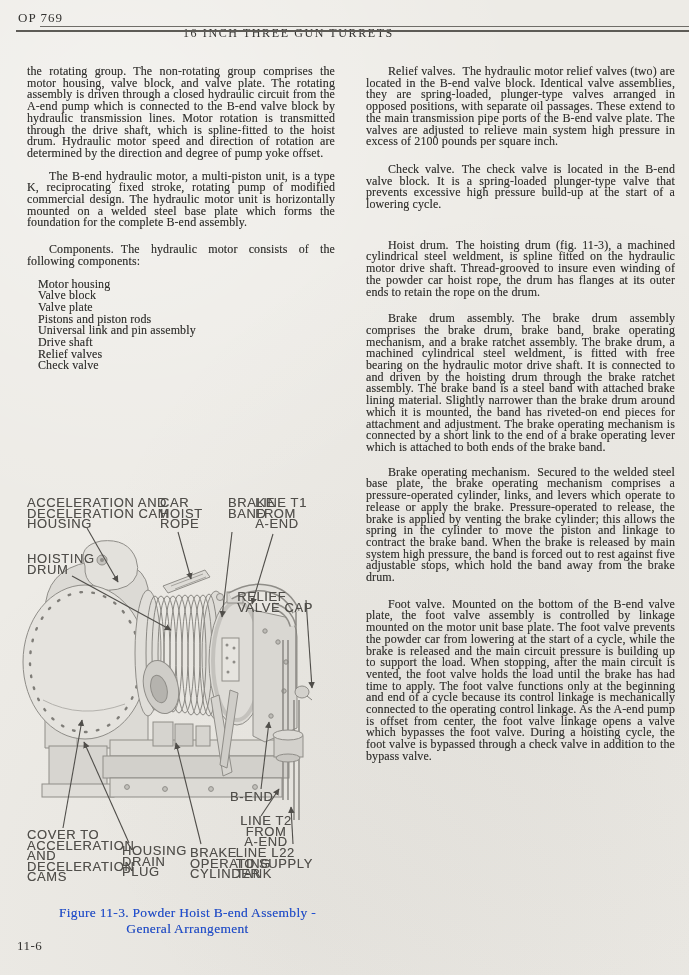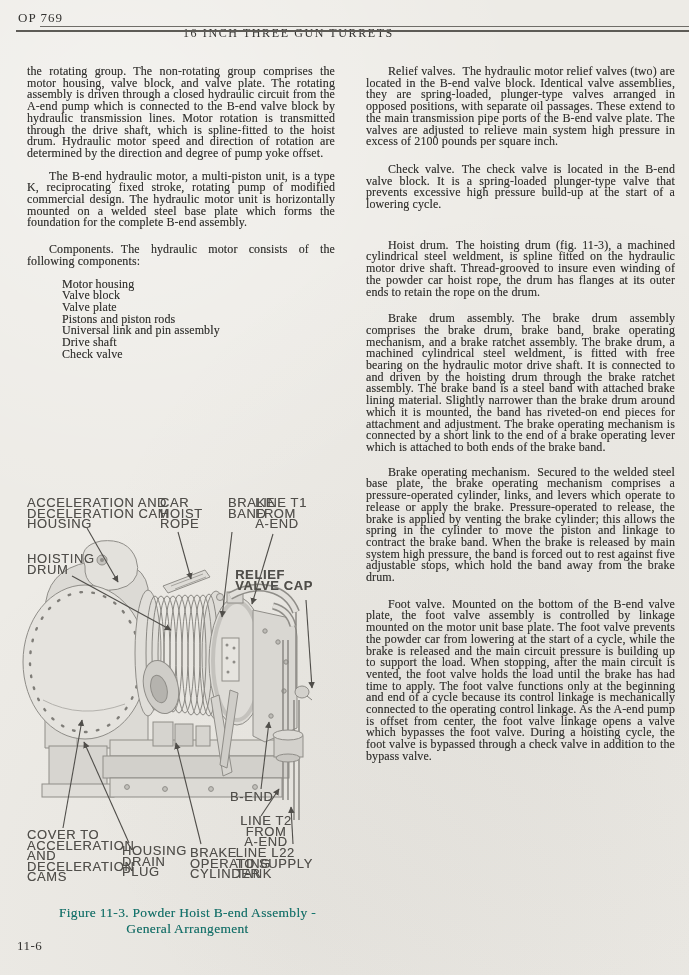--- a/index.html
+++ b/index.html
@@ -19,33 +19,33 @@
   .rule2{position:absolute;left:16px;top:30px;width:673px;height:2px;background:#5d5b56;}
 
   .col{position:absolute;top:55px;width:330px;font-size:12px;line-height:11.7px;
        text-align:justify;letter-spacing:.1px;color:#343330;
        text-shadow:0 0 .5px rgba(40,40,40,.45);}
   .col-left{left:16px;}
   .col-right{left:355px;width:331px;}
   .col p{margin:11px;text-indent:22px;}
   .col p.noindent{text-indent:0;}
   .lead{text-underline-offset:2px;margin-right:7px;}
-  .complist{margin:11px 0 0 46px;}
+  .complist{margin:11px 0 0 22px;}
   .complist div{line-height:11.7px;}
 
   .figure{position:absolute;left:15px;top:490px;width:340px;height:413px;}
   .fig-label{position:absolute;font-family:"Liberation Sans","DejaVu Sans",sans-serif;
     font-size:13px;line-height:10.5px;letter-spacing:.6px;color:#504e4a;
     white-space:pre-line;text-shadow:0 0 .4px rgba(60,60,55,.4);}
   .ra{text-align:left;}
   .ca{text-align:center;}
   svg{position:absolute;left:0;top:0;}
 
   .caption{position:absolute;left:15px;top:905px;width:345px;text-align:center;
-    font-size:13.5px;line-height:16px;letter-spacing:.3px;color:#0f766e;
+    font-size:13.5px;line-height:16px;letter-spacing:.3px;color:#1d4ed8;
     text-shadow:0 0 .5px rgba(40,40,40,.45);}
   .pageno{position:absolute;left:17px;top:938px;font-size:13px;letter-spacing:.5px;}
 </style>
 </head>
 <body>
 
 <div class="hdr-left">OP 769</div>
 <div class="hdr-title">16 INCH THREE GUN TURRETS</div>
 <div class="rule1"></div>
 <div class="rule2"></div>
@@ -54,20 +54,21 @@
   <p class="noindent">the rotating group.  The non-rotating group comprises the motor housing, valve block, and valve plate.  The rotating assembly is driven through a closed hydraulic circuit from the A-end pump which is connected to the B-end valve block by hydraulic transmission lines.  Motor rotation is transmitted through the drive shaft, which is spline-fitted to the hoist drum. Hydraulic motor speed and direction of rotation are determined by the direction and degree of pump yoke offset.</p>
   <p style="margin-top:10px;">The B-end hydraulic motor, a multi-piston unit, is a type K, reciprocating fixed stroke, rotating pump of modified commercial design.  The hydraulic motor unit is horizontally mounted on a welded steel base plate which forms the foundation for the complete B-end assembly.</p>
   <p style="margin-top:15px;"><span class="lead">Components.</span><span>The hydraulic motor consists of the following components:</span></p>
   <div class="complist">
     <div>Motor housing</div>
     <div>Valve block</div>
     <div>Valve plate</div>
     <div>Pistons and piston rods</div>
     <div>Universal link and pin assembly</div>
     <div>Drive shaft</div>
+    <div>Relief valves</div>
     <div>Check valve</div>
   </div>
 </div>
 
 <div class="col col-right">
   <p class="noindent" style="text-indent:22px;"><span class="lead">Relief valves.</span><span>The hydraulic motor relief valves (two) are located in the B-end valve block. Identical valve assemblies, they are spring-loaded, plunger-type valves arranged in opposed positions, with separate oil passages.  These extend to the main transmission pipe ports of the B-end valve plate.  The valves are adjusted to relieve main system high pressure in excess of 2100 pounds per square inch.</span></p>
   <p style="margin-top:16px;"><span class="lead">Check valve.</span><span>The check valve is located in the B-end valve block.  It is a spring-loaded plunger-type valve that prevents excessive high pressure build-up at the start of a lowering cycle.</span></p>
   <p style="margin-top:29px;"><span class="lead">Hoist drum.</span><span>The hoisting drum (fig. 11-3), a machined cylindrical steel weldment, is spline fitted on the hydraulic motor drive shaft.  Thread-grooved to insure even winding of the powder car hoist rope, the drum has flanges at its outer ends to retain the rope on the drum.</span></p>
   <p style="margin-top:15px;"><span class="lead">Brake drum assembly.</span><span>The brake drum assembly comprises the brake drum, brake band, brake operating mechanism, and a brake ratchet assembly. The brake drum, a machined cylindrical steel weldment, is fitted with free bearing on the hydraulic motor drive shaft.  It is connected to and driven by the hoisting drum through the brake ratchet assembly.  The brake band is a steel band with attached brake lining material.  Slightly narrower than the brake drum around which it is mounted, the band has riveted-on end pieces for attachment and adjustment.  The brake operating mechanism is connected by a short link to the end of a brake operating lever which is attached to both ends of the brake band.</span></p>
   <p style="margin-top:13px;"><span class="lead">Brake operating mechanism.</span><span>Secured to the welded steel base plate, the brake operating mechanism comprises a pressure-operated cylinder, links, and levers which operate to release or apply the brake.  Pressure-operated to release, the brake is applied by venting the brake cylinder; this allows the spring in the cylinder to move the piston and linkage to contract the brake band.  When the brake is released by main system high pressure, the band is forced out to rest against five adjustable stops, which hold the band away from the brake drum.</span></p>
@@ -186,21 +187,21 @@
   <div class="fig-label" style="left:145px;top:8px;">CAR
 HOIST
 ROPE</div>
   <div class="fig-label" style="left:213px;top:8px;">BRAKE
 BAND</div>
   <div class="fig-label ra" style="right:48px;top:8px;">LINE T1
 FROM
 A-END</div>
   <div class="fig-label" style="left:12px;top:64px;">HOISTING
 DRUM</div>
-  <div class="fig-label ra" style="right:42px;top:80px;font-weight:bold;">RELIEF
+  <div class="fig-label ra" style="right:42px;top:102px;">RELIEF
 VALVE CAP</div>
   <div class="fig-label" style="left:215px;top:302px;">B-END</div>
   <div class="fig-label ca" style="left:222px;top:326px;width:58px;">LINE T2
 FROM A-END</div>
   <div class="fig-label" style="left:12px;top:340px;">COVER TO
 ACCELERATION
 AND
 DECELERATION
 CAMS</div>
   <div class="fig-label" style="left:107px;top:356px;">HOUSING

